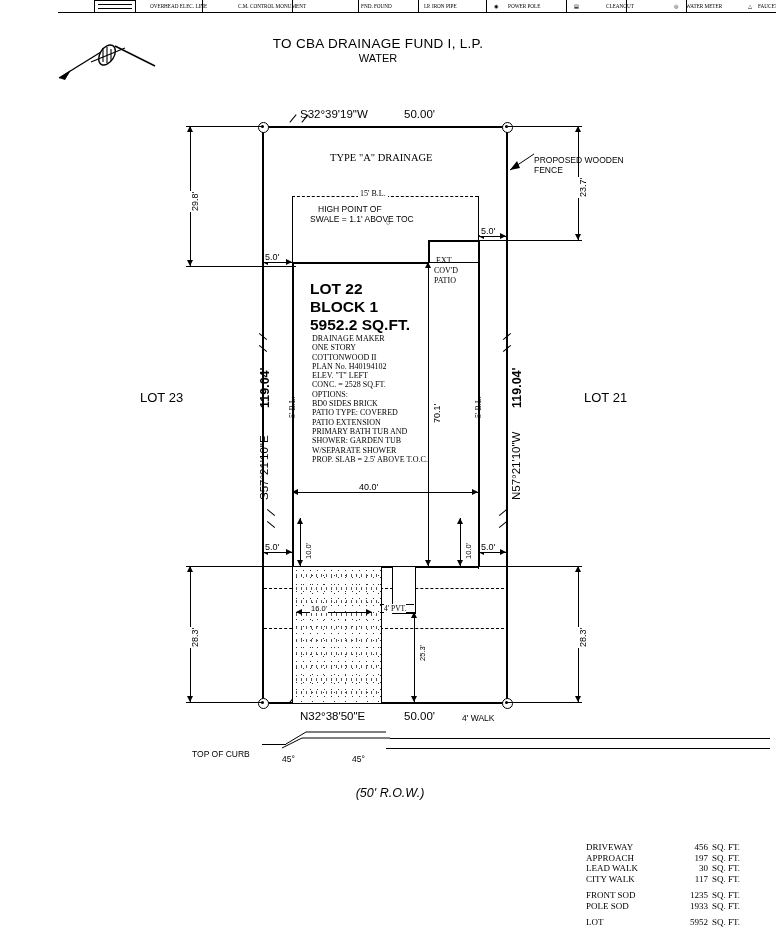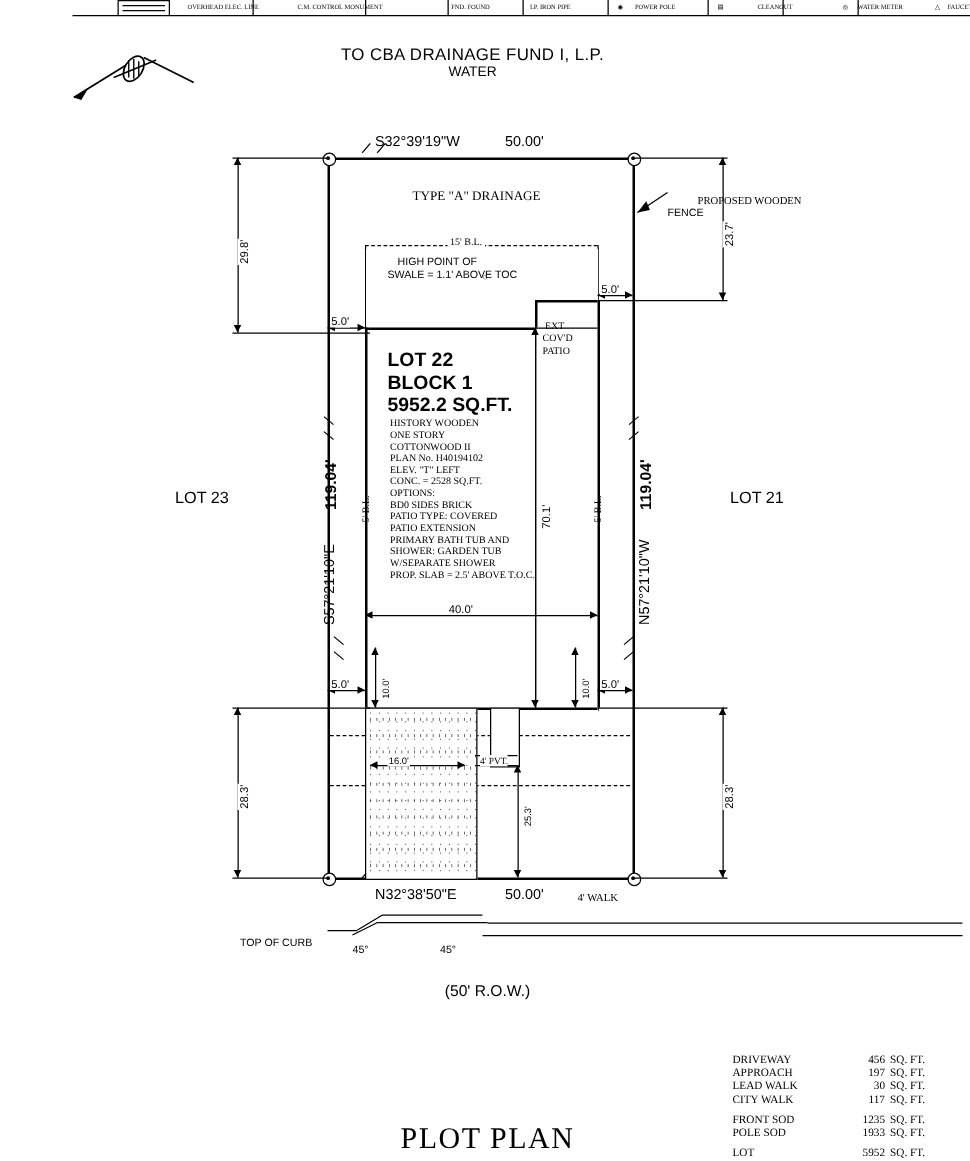--- a/index.html
+++ b/index.html
@@ -167,20 +167,21 @@
     letter-spacing: .5px;
   }
   .street-num {
     font-family: "Liberation Sans", sans-serif;
     font-size: 17px;
     letter-spacing: .5px;
   }
   .street-row {
     font-family: "Liberation Sans", sans-serif;
     font-size: 12.5px;
+    font-style: italic;
   }
   .plotplan {
     font-family: "Liberation Serif", serif;
     font-size: 24px;
     letter-spacing: 1.2px;
   }
 
   
   #area-table {
     position: absolute;
@@ -273,21 +274,21 @@
   <div class="tick" style="left:498px; top:512px; transform:rotate(-40deg);"></div>
   <div class="tick" style="left:498px; top:524px; transform:rotate(-40deg);"></div>
   <div class="tick" style="left:288px; top:698px;"></div>
   <div class="tick" style="left:300px; top:698px;"></div>
 
   <div class="bearing abs" style="left:300px; top:108px;">S32°39'19"W</div>
   <div class="bearing abs" style="left:404px; top:108px;">50.00'</div>
 
   <div class="bearing abs" style="left:300px; top:710px;">N32°38'50"E</div>
   <div class="bearing abs" style="left:404px; top:710px;">50.00'</div>
-  <div class="abs" style="left:462px; top:713px; font-size:8.5px; font-family:Liberation Serif, serif;">4' WALK</div>
+  <div class="abs" style="left:462px; top:713px; font-size:8.5px; font-family:Liberation Sans, sans-serif;">4' WALK</div>
 
   <div class="bearing abs rot90" style="left:258px; top:500px;">S57°21'10"E</div>
   <div class="abs rot90" style="left:258px; top:408px; font-family:'Liberation Sans',sans-serif; font-size:12.5px; font-weight:bold;">119.04'</div>
 
   <div class="bearing abs rot90" style="left:510px; top:500px;">N57°21'10"W</div>
   <div class="abs rot90" style="left:510px; top:408px; font-family:'Liberation Sans',sans-serif; font-size:12.5px; font-weight:bold;">119.04'</div>
 
   <div class="neighbor abs" style="left:140px; top:390px;">LOT 23</div>
   <div class="neighbor abs" style="left:584px; top:390px;">LOT 21</div>
 
@@ -324,21 +325,21 @@
 
   <div class="abs" style="left:436px; top:256px; font-family:'Liberation Serif',serif; font-size:8px;">EXT</div>
   <div class="abs" style="left:434px; top:266px; font-family:'Liberation Serif',serif; font-size:8px;">COV'D</div>
   <div class="abs" style="left:434px; top:276px; font-family:'Liberation Serif',serif; font-size:8px;">PATIO</div>
 
   <div class="abs lotline" style="left:310px; top:280px;">LOT 22</div>
   <div class="abs lotline" style="left:310px; top:298px;">BLOCK 1</div>
   <div class="abs lotline" style="left:310px; top:316px;">5952.2 SQ.FT.</div>
 
   <div class="abs" style="left:312px; top:334px;">
-    <div class="specline">HISTORY WOODEN</div>
+    <div class="specline">DRAINAGE MAKER</div>
     <div class="specline">ONE STORY</div>
     <div class="specline">COTTONWOOD II</div>
     <div class="specline">PLAN No. H40194102</div>
     <div class="specline">ELEV. "T" LEFT</div>
     <div class="specline">CONC. = 2528 SQ.FT.</div>
     <div class="specline">OPTIONS:</div>
     <div class="specline">BD0 SIDES BRICK</div>
     <div class="specline">PATIO TYPE: COVERED</div>
     <div class="specline">PATIO EXTENSION</div>
     <div class="specline">PRIMARY BATH TUB AND</div>
@@ -442,28 +443,27 @@
 
   <div class="vline" style="left:414px; top:612px; height:90px;"></div>
   <div class="arrw-u" style="left:411px; top:612px;"></div>
   <div class="arrw-d" style="left:411px; top:696px;"></div>
   <div class="dimtxt-sm rot90" style="left:418px; top:662px;">25.3'</div>
 
   <svg class="abs" style="left:500px; top:150px;" width="40" height="26">
     <path d="M34 4 L10 20" stroke="#000" stroke-width="1" fill="none"></path>
     <path d="M10 20 L20 18 L17 11 Z" fill="#000"></path>
   </svg>
-  <div class="abs" style="left:558px; top:155px; font-family:Liberation Serif, serif; font-size:8.5px;">PROPOSED WOODEN</div>
+  <div class="abs" style="left:534px; top:155px; font-family:Liberation Sans, sans-serif; font-size:8.5px;">PROPOSED WOODEN</div>
   <div class="abs" style="left:534px; top:165px; font-family:'Liberation Sans',sans-serif; font-size:8.5px;">FENCE</div>
 
   <div class="abs ctr" style="left:190px; top:784px; width:400px;">
     <div class="street-row" style="margin-top:2px;">(50' R.O.W.)</div>
   </div>
 
-  <div class="abs ctr plotplan" style="left:190px; top:898px; width:400px;">PLOT PLAN</div>
 
   <div id="area-table">
     <div class="row">
       <span class="k">DRIVEWAY</span>
       <span class="v">456</span>
       <span class="u">SQ. FT.</span>
     </div>
     <div class="row">
       <span class="k">APPROACH</span>
       <span class="v">197</span>

